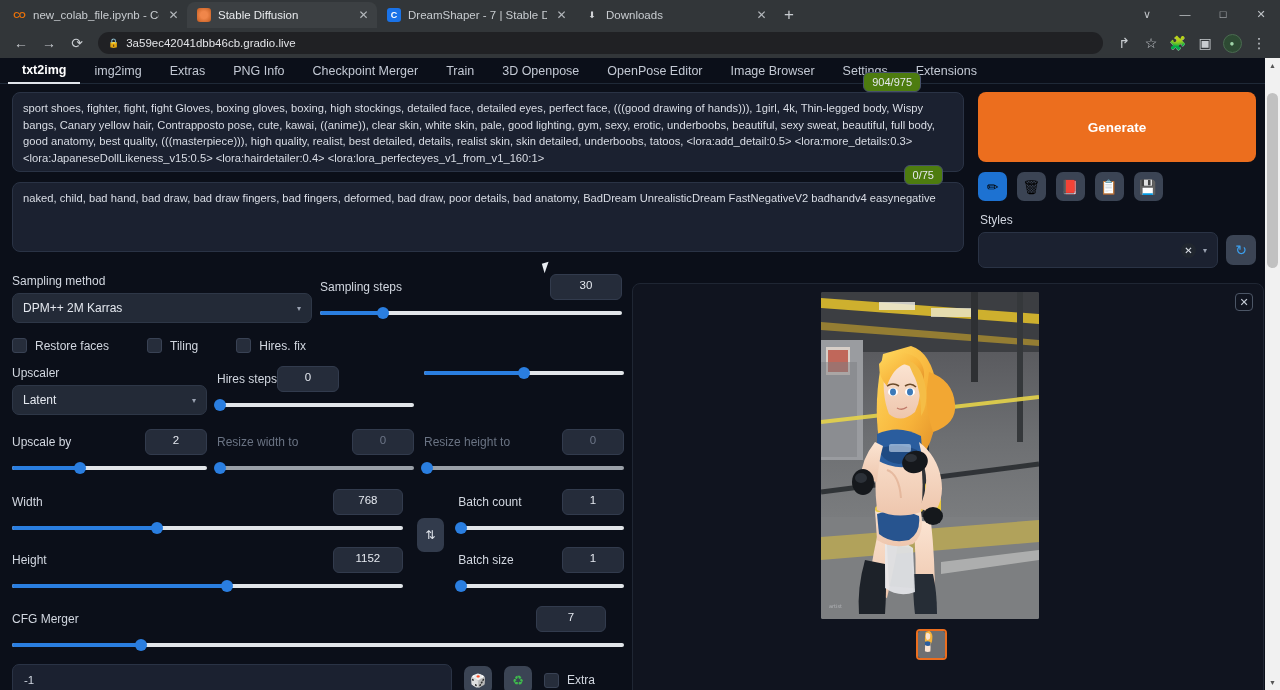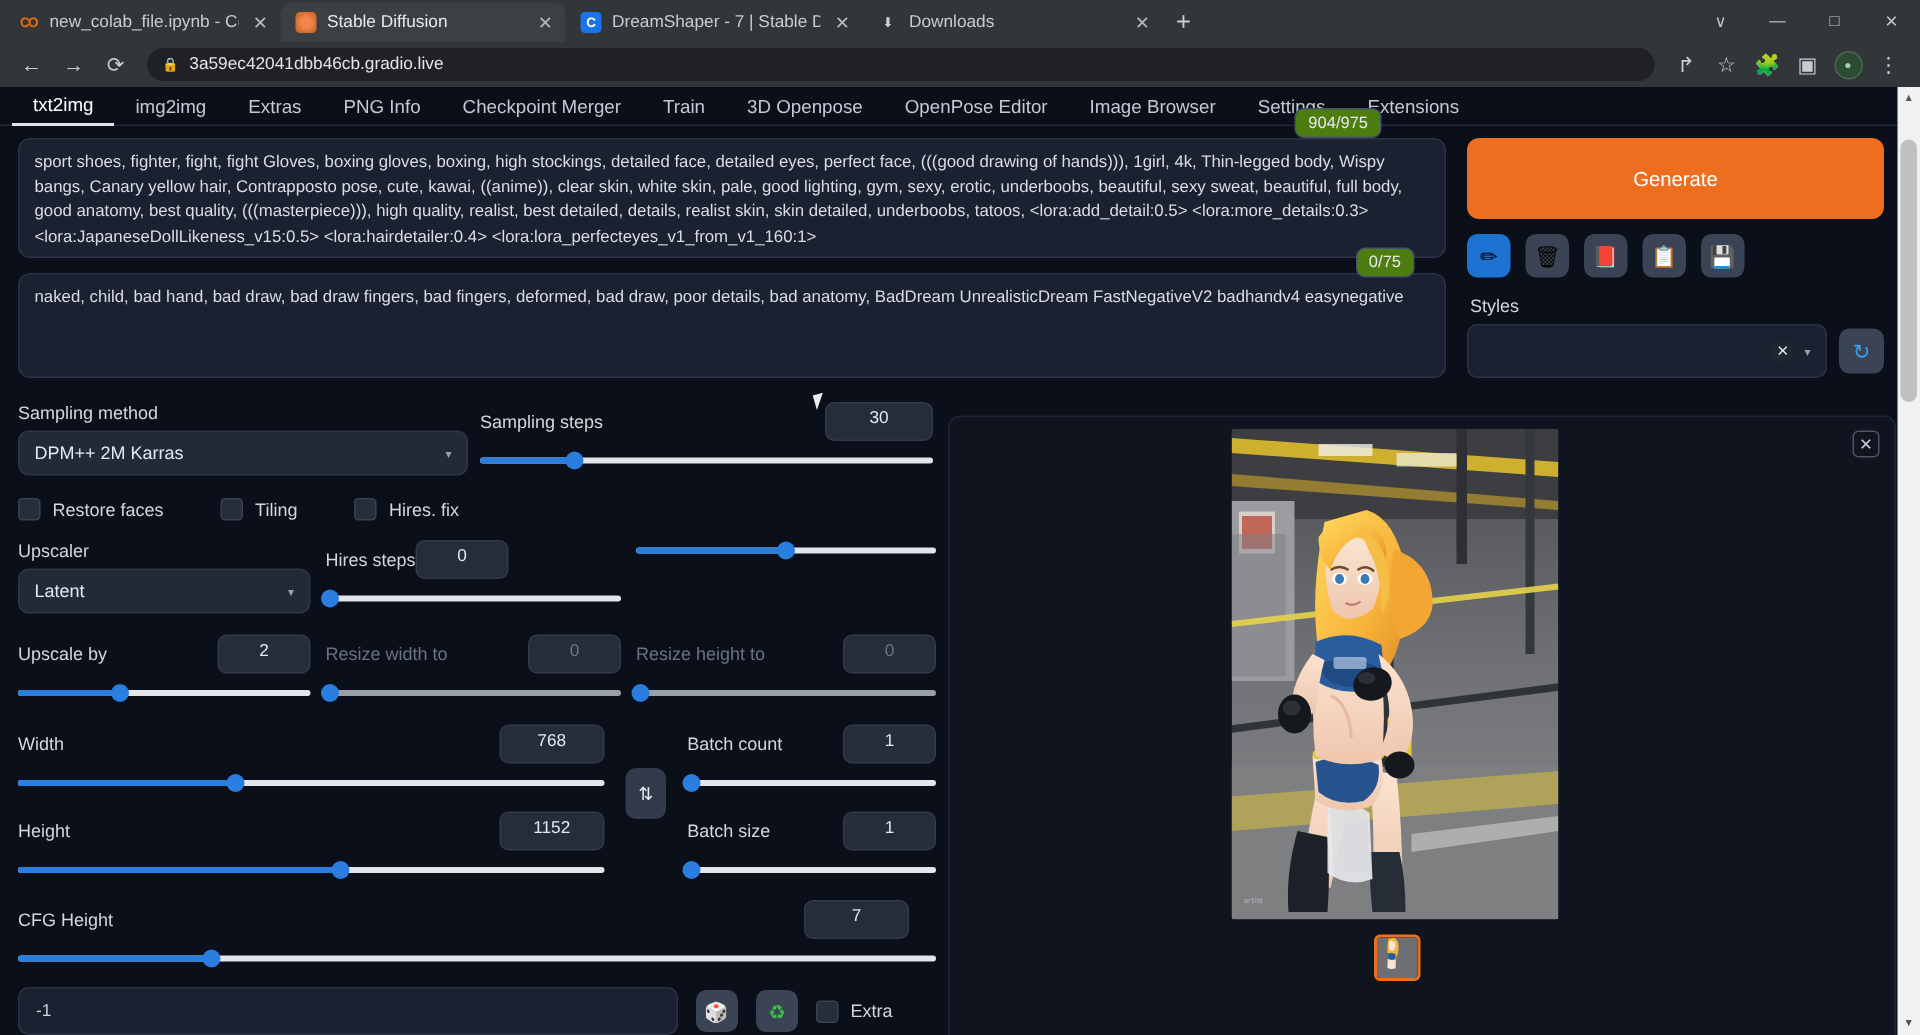--- a/index.html
+++ b/index.html
@@ -93,21 +93,21 @@
   .navtabs {
     display: flex; align-items: flex-end; gap: 0;
     padding: 0 8px; height: 26px;
     border-bottom: 1px solid #1f2937;
   }
   .navtab {
     font-size: 12.5px; color: #c3c9d4; padding: 4px 14px 5px 14px;
     white-space: nowrap;
   }
   .navtab.active {
-    color: #fff; font-weight: normal;
+    color: #fff; font-weight: bold;
     border-bottom: 2px solid #e0e4ea; margin-bottom: -1px;
   }
 
   .body-wrap { display: flex; padding: 8px 12px 0 12px; gap: 0; }
   .left-col { width: 952px; }
   .right-col { width: 292px; padding-left: 14px; }
 
   
   .prompt-box {
     background: #1b2130; border: 1px solid #2a3345;
@@ -122,23 +122,23 @@
     border-radius: 6px; color: #e6e9ef; font-size: 11px;
     padding: 2px 8px; line-height: 14px;
   }
   #pos-token { right: 42px; top: -21px; }
   #neg-token { right: 20px; top: -18px; }
 
   .prompt-text { display: block; }
 
   
   .gen-btn {
-    width: 100%; height: 54px; background: #ec6e1e;
+    width: 100%; height: 70px; background: #ec6e1e;
     border: none; border-radius: 8px;
-    color: #fff; font-size: 13.5px; font-weight: normal;
+    color: #fff; font-size: 13.5px; font-weight: bold;
     display: flex; align-items: center; justify-content: center;
   }
   .icon-row { display: flex; gap: 10px; margin-top: 10px; }
   .sq-btn {
     width: 29px; height: 29px; border-radius: 7px;
     background: #3b4454; display: flex; align-items: center;
     justify-content: center; font-size: 14px;
   }
   .sq-btn.pen { background: #1d72d2; }
   .styles-label {
@@ -520,21 +520,21 @@
             </div>
             <div class="slider">
               <div class="track"></div>
               <div class="knob" style="left:3px"></div>
             </div>
           </div>
         </div>
 
         <div style="margin-top:13px;">
           <div style="display:flex;align-items:center;justify-content:space-between;margin-bottom:6px;">
-            <span class="lbl">CFG Height</span>
+            <span class="lbl">CFG Merger</span>
             <span class="numbox" style="width:70px;margin-right:18px;">7</span>
           </div>
           <div class="slider">
             <div class="track"></div>
             <div class="fill" style="width:21%"></div>
             <div class="knob" style="left:21%"></div>
           </div>
         </div>
 
         <div style="margin-top:12px;">

